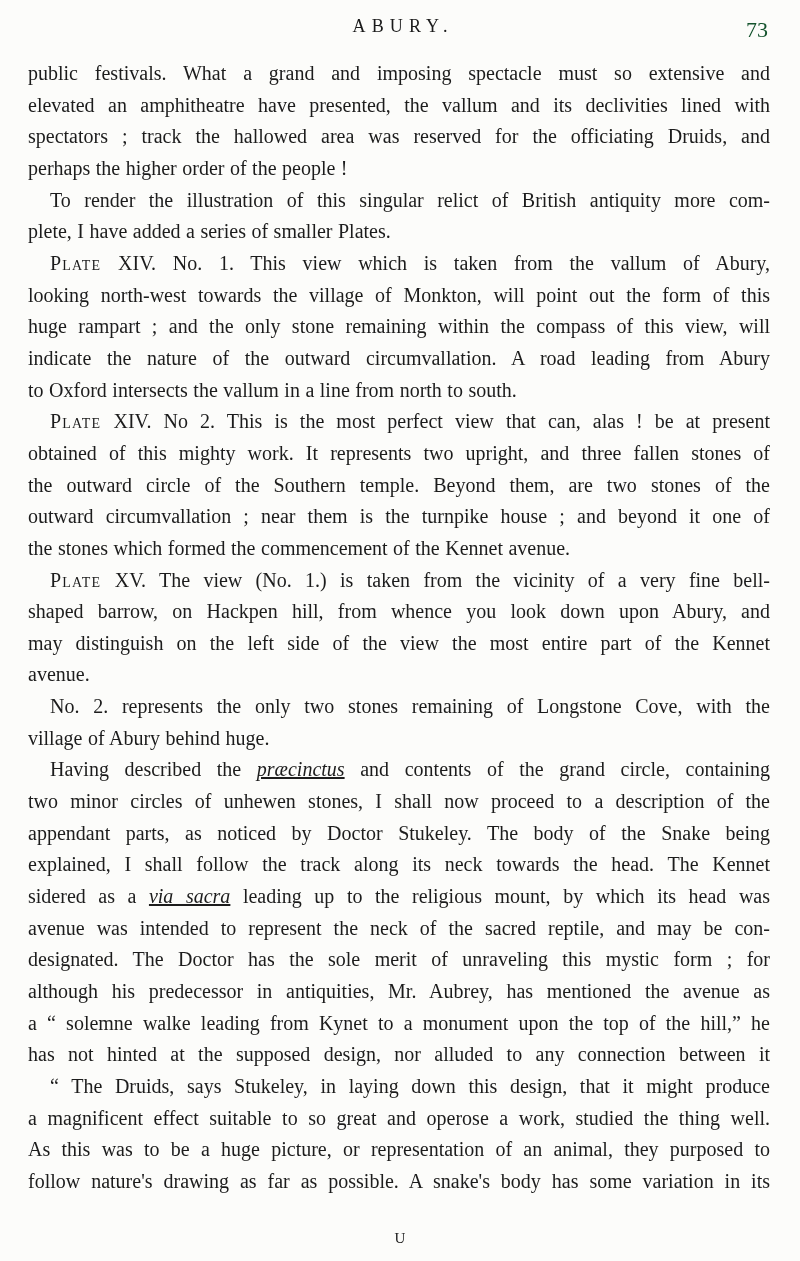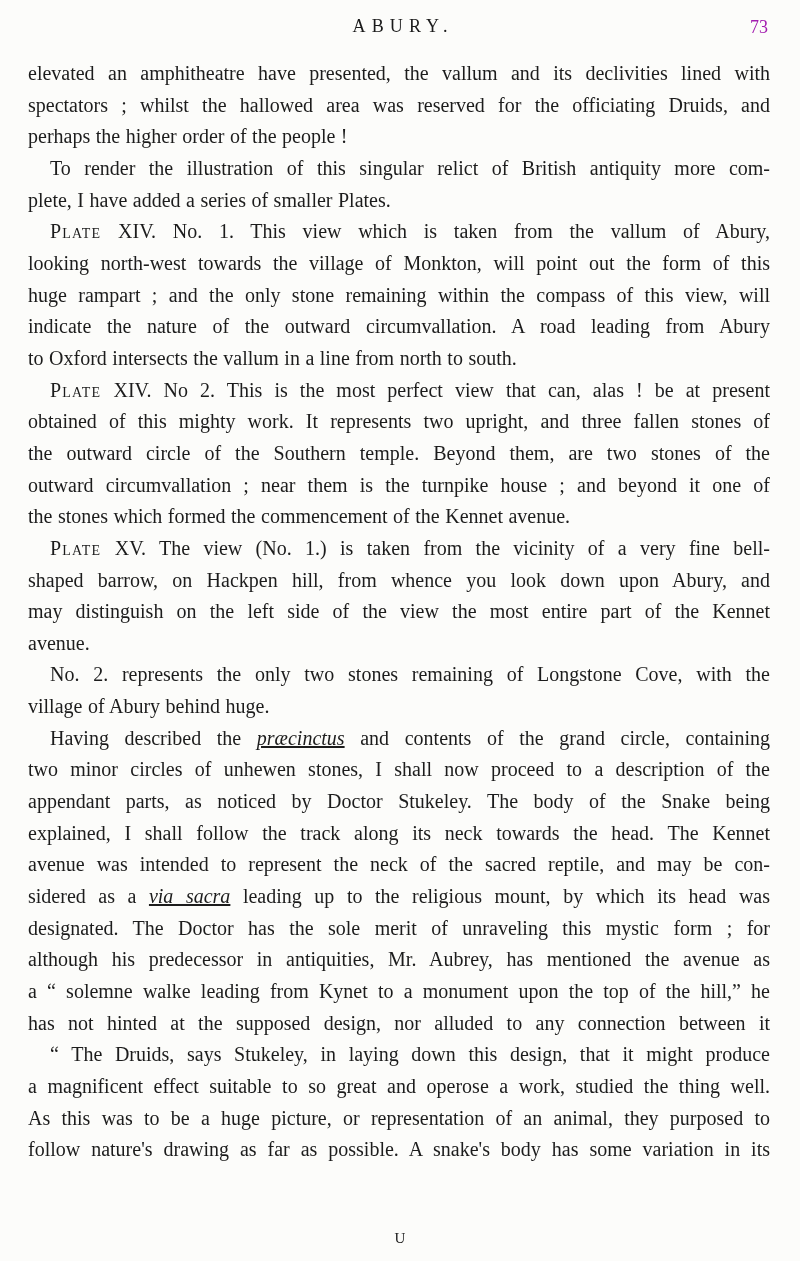--- a/index.html
+++ b/index.html
@@ -25,22 +25,22 @@
     left: 0; right: 0;
     text-align: center;
     font-size: 18px;
     letter-spacing: 0.34em;
     text-indent: 0.34em; 
     color: #1a1a1a;
   }
   .head-pagenum {
     position: absolute;
     right: 32px; top: 1px;
-    font-size: 18px;
-    color: #a21caf;
+    font-size: 22px;
+    color: #14532d;
   }
   .text-block {
     position: absolute;
     top: 58px; left: 28px;
     width: 742px;
     font-size: 20px;
     line-height: 31.65px;
     word-spacing: 0.5px;
   }
   .para { margin: 0; }
@@ -66,22 +66,23 @@
 
 <div class="page">
 
   <div class="running-head">
     <div class="head-title">ABURY.</div>
     <div class="head-pagenum">73</div>
   </div>
 
   <div class="text-block">
       <div class="para">
+        <div class="line j">public festivals. What a grand and imposing spectacle must so extensive and</div>
         <div class="line j">elevated an amphitheatre have presented, the vallum and its declivities lined with</div>
-        <div class="line j">spectators ; whilst the hallowed area was reserved for the officiating Druids, and</div>
+        <div class="line j">spectators ; track the hallowed area was reserved for the officiating Druids, and</div>
         <div class="line">perhaps the higher order of the people !</div>
       </div>
       <div class="para">
         <div class="line j first">To render the illustration of this singular relict of British antiquity more com-</div>
         <div class="line">plete, I have added a series of smaller Plates.</div>
       </div>
       <div class="para">
         <div class="line j first"><span class="sc">Plate</span> XIV. No. 1. This view which is taken from the vallum of Abury,</div>
         <div class="line j">looking north-west towards the village of Monkton, will point out the form of this</div>
         <div class="line j">huge rampart ; and the only stone remaining within the compass of this view, will</div>
@@ -103,22 +104,22 @@
       </div>
       <div class="para">
         <div class="line j first">No. 2. represents the only two stones remaining of Longstone Cove, with the</div>
         <div class="line">village of Abury behind huge.</div>
       </div>
       <div class="para">
         <div class="line j first">Having described the <span class="it">præcinctus</span> and contents of the grand circle, containing</div>
         <div class="line j">two minor circles of unhewen stones, I shall now proceed to a description of the</div>
         <div class="line j">appendant parts, as noticed by Doctor Stukeley. The body of the Snake being</div>
         <div class="line j">explained, I shall follow the track along its neck towards the head. The Kennet</div>
+        <div class="line j">sidered as a <span class="it">via sacra</span> leading up to the religious mount, by which its head was</div>
         <div class="line j">avenue was intended to represent the neck of the sacred reptile, and may be con-</div>
-        <div class="line j">sidered as a <span class="it">via sacra</span> leading up to the religious mount, by which its head was</div>
         <div class="line j">designated. The Doctor has the sole merit of unraveling this mystic form ; for</div>
         <div class="line j">although his predecessor in antiquities, Mr. Aubrey, has mentioned the avenue as</div>
         <div class="line j">a “ solemne walke leading from Kynet to a monument upon the top of the hill,” he</div>
         <div class="line j">has not hinted at the supposed design, nor alluded to any connection between it</div>
       </div>
       <div class="para">
         <div class="line j first">“ The Druids, says Stukeley, in laying down this design, that it might produce</div>
         <div class="line j">a magnificent effect suitable to so great and operose a work, studied the thing well.</div>
         <div class="line j">As this was to be a huge picture, or representation of an animal, they purposed to</div>
         <div class="line j">follow nature's drawing as far as possible. A snake's body has some variation in its</div>

